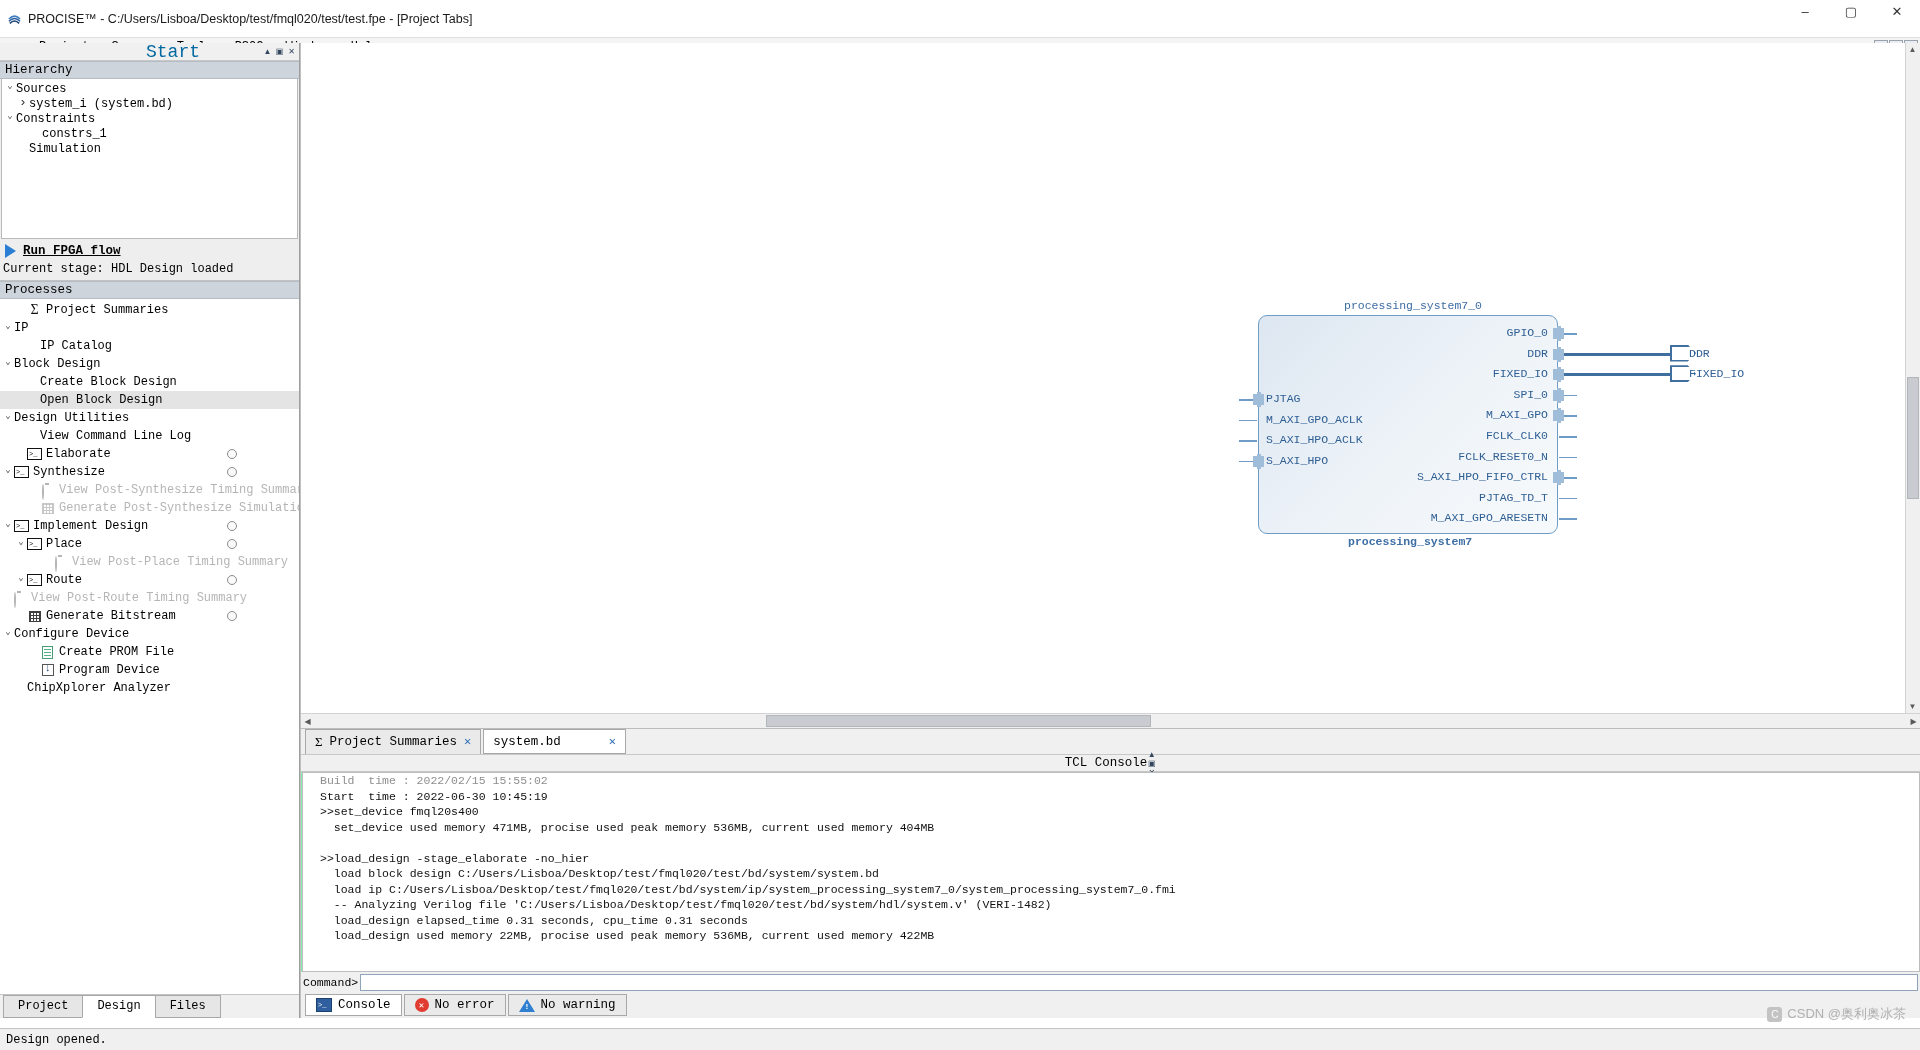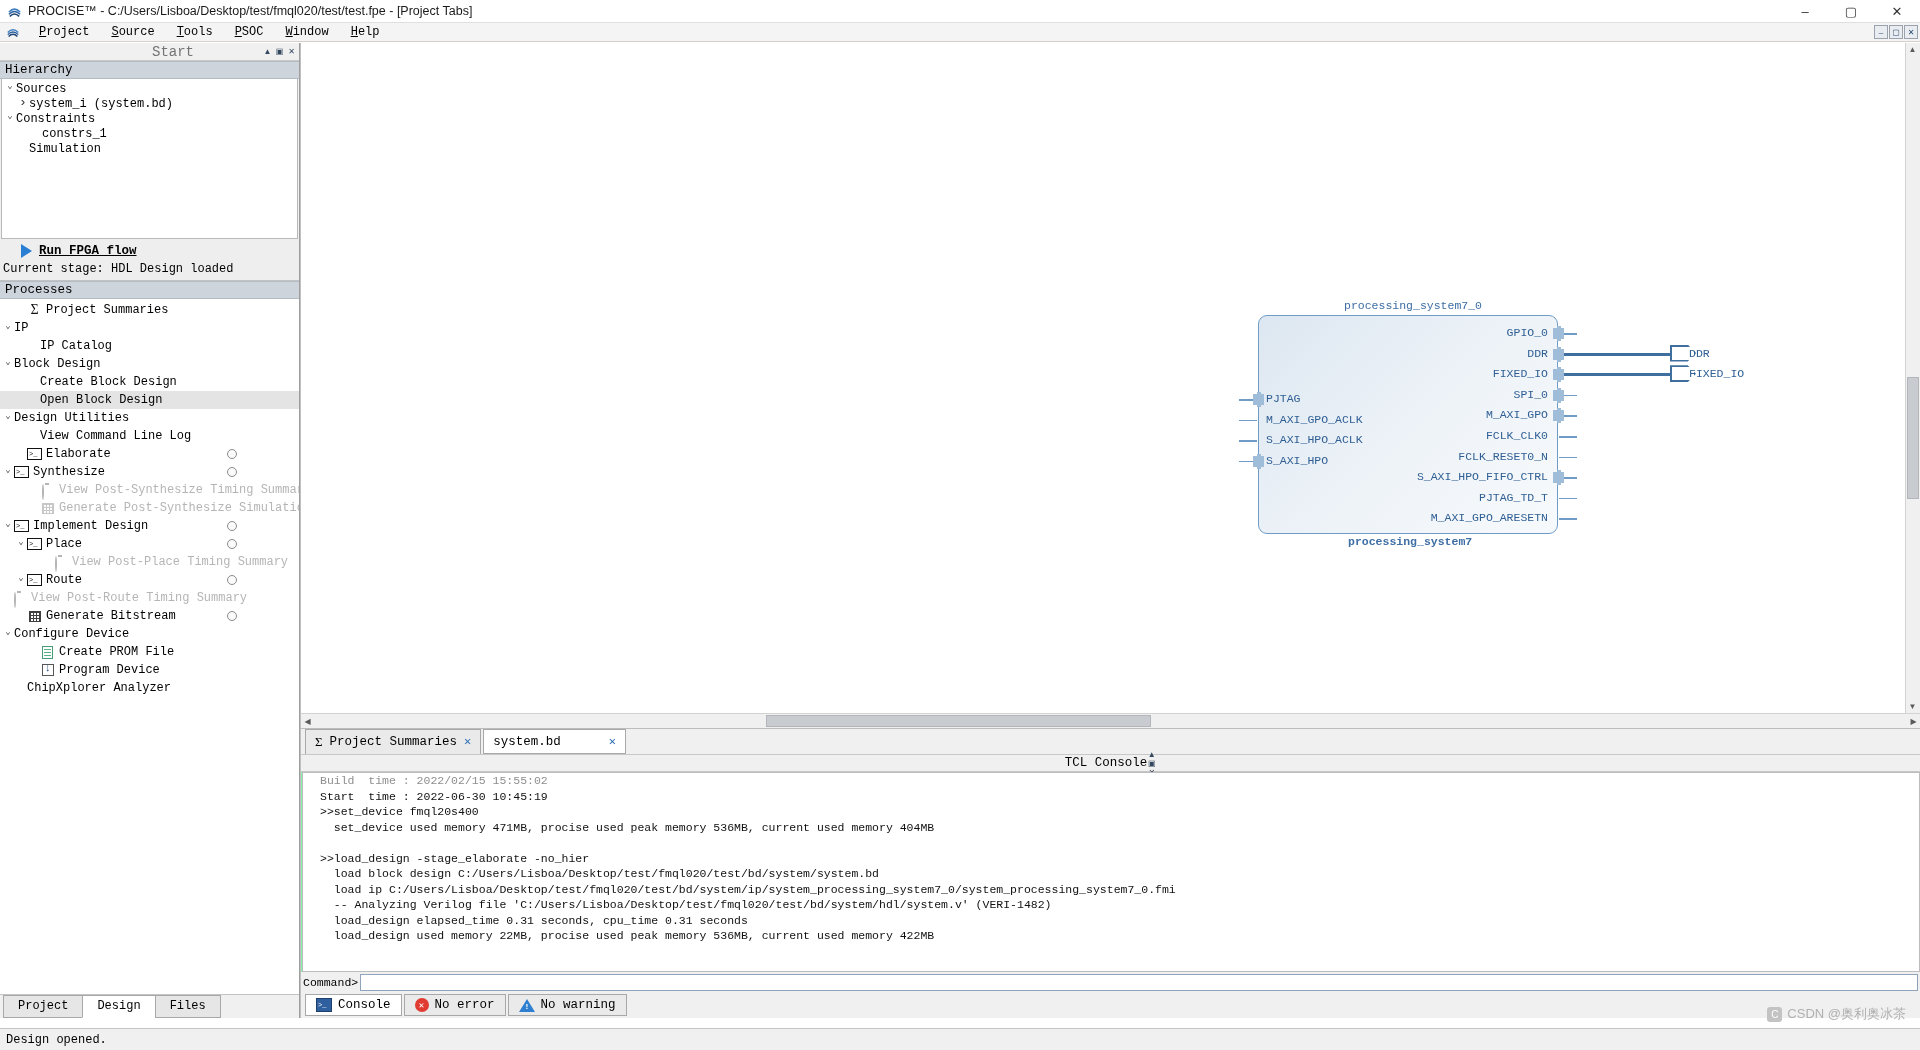--- a/index.html
+++ b/index.html
@@ -9,21 +9,21 @@
     overflow: hidden;
     background: #ffffff;
     font-family: "Liberation Sans", sans-serif;
     font-size: 12px;
     color: #000000;
   }
   .mono { font-family: "Liberation Mono", monospace; }
 
   
   #titlebar {
-    height: 23px; width: 100%;
+    height: 38px; width: 100%;
     background: #ffffff;
     border-bottom: 1px solid #dfdfdf;
     display: flex; align-items: center;
     position: relative;
   }
   #titlebar .app-icon { margin: 0 6px 0 7px; display:flex; }
   #title-text {
     font-family: "Liberation Sans", sans-serif;
     font-size: 12.5px; color: #1a1a1a; white-space: nowrap;
   }
@@ -69,21 +69,21 @@
     border-right: 1px solid #9e9e9e;
   }
   .panel-titlebar {
     height: 18px; background: #f0f0f0;
     display: flex; align-items: center; justify-content: center;
     position: relative;
     border-bottom: 1px solid #c8c8c8;
   }
   .panel-titlebar .ptitle {
     font-family: "Liberation Mono", monospace;
-    font-size: 14px; color: #737373; margin-left: 47px;
+    font-size: 18px; color: #0369a1; margin-left: 47px;
   }
   .panel-titlebar .pbtns { position:absolute; right:3px; display:flex; gap:3px; align-items:center; }
   .pbtn { width:9px;height:9px; display:flex;align-items:center;justify-content:center; font-size:8px; color:#33475e; }
 
   .section-header {
     background: #cdd4dc;
     font-family: "Liberation Mono", monospace;
     font-size: 12.5px;
     padding: 1px 5px;
     border-top: 1px solid #b4bcc6;
@@ -113,21 +113,21 @@
   .chev.down::before { content:"⌄"; position:relative; top:-3px; }
   .chev.right::before { content:"›"; font-size:13px; position:relative; top:-1px; }
   .chev.blank { }
 
   
   #run-flow {
     background: #eeeeee;
     padding: 5px 0 4px 0;
     border-bottom: 1px solid #c2c2c2;
   }
-  #run-flow-row { display:flex; align-items:center; padding-left:21px; }
+  #run-flow-row { display:flex; align-items:center; padding-left:5px; }
   .play-tri {
     width: 0; height: 0;
     border-left: 11px solid #2a7fd4;
     border-top: 7px solid transparent;
     border-bottom: 7px solid transparent;
     margin-right: 7px;
   }
   #run-flow-label {
     font-family: "Liberation Mono", monospace;
     font-size: 12.5px; font-weight: bold;

